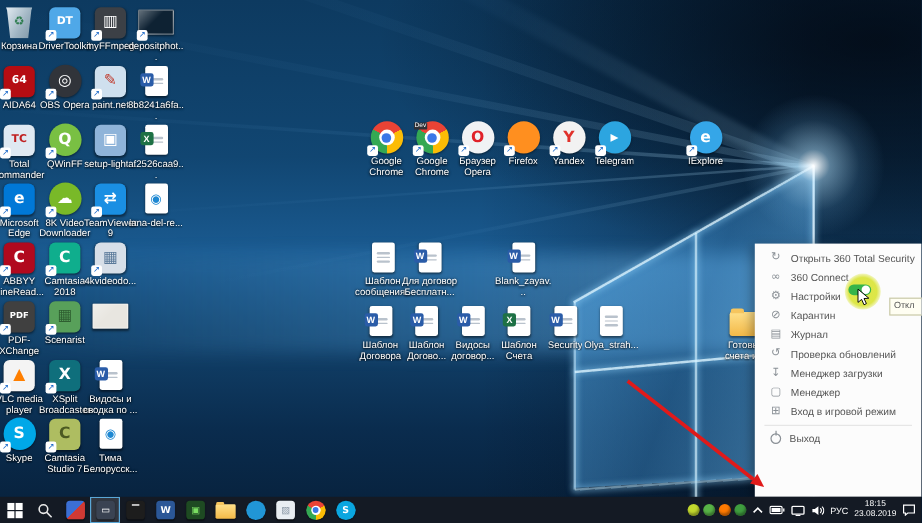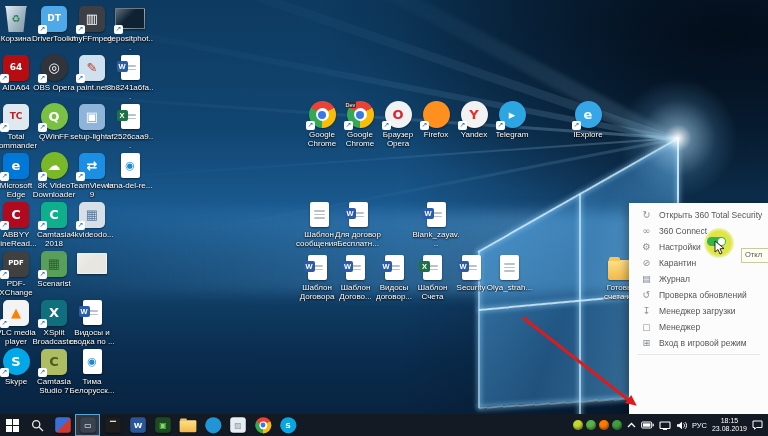--- a/index.html
+++ b/index.html
@@ -553,20 +553,24 @@
       </div>
       <div class="menu-item">
         <span class="mi-icon">▢</span>
         <span class="mi-label">Менеджер</span>
       </div>
       <div class="menu-item">
         <span class="mi-icon">⊞</span>
         <span class="mi-label">Вход в игровой режим</span>
       </div>
       <div class="menu-sep"></div>
+      <div class="menu-item">
+        <span class="mi-icon power-glyph"></span>
+        <span class="mi-label">Выход</span>
+      </div>
     </div>
 </div>
 
 <div class="toggle-hl"></div>
 <div class="toggle-pill">
     <span class="toggle-knob"></span>
   </div>
 <span class="cursor-arrow">
   <svg width="11" height="15" viewBox="0 0 11 15">
       <path d="M1 1 L1 12 L4 9.5 L6 14 L8 13 L6 8.8 L10 8.5 Z" fill="#fff" stroke="#000" stroke-width="0.8"></path>

